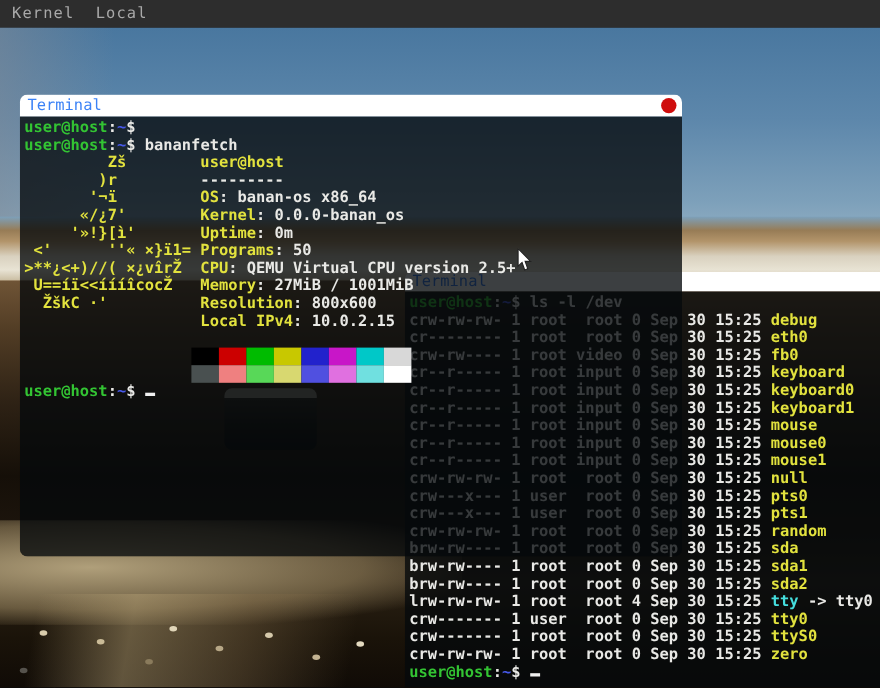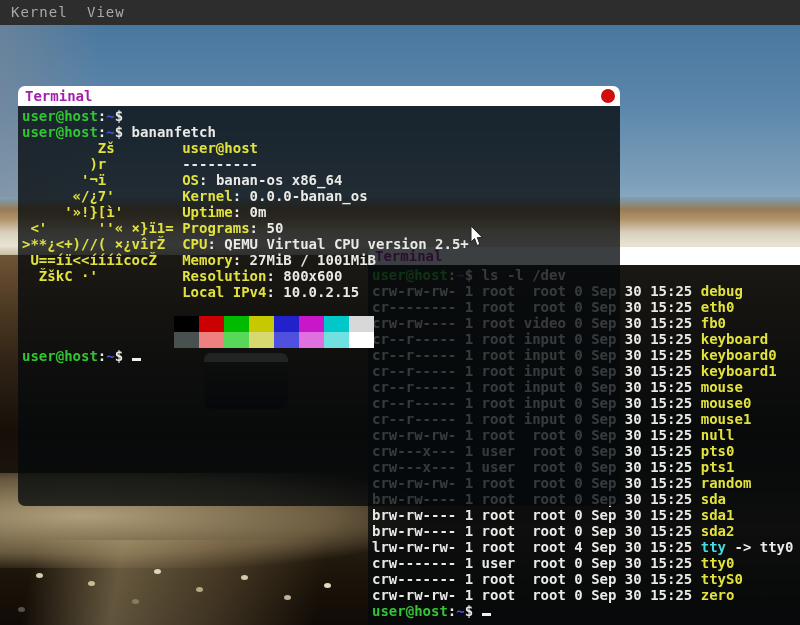--- a/index.html
+++ b/index.html
@@ -31,21 +31,21 @@
   .rockdots{left:36px;top:548px;width:7px;height:5px;border-radius:50%;background:#d8cbab;
        box-shadow:52px 8px 0 #cabb97,118px -4px 0 #e0d5b8,160px 14px 0 #b7a786,
                   205px 2px 0 #d5c9ab,248px 22px 0 #c3b392,288px 10px 0 #e4dac0,
                   96px 26px 0 #8a7b5c,-18px 34px 0 #55524c,10px 52px 0 #3c3a36;}
   .truck{left:204px;top:328px;width:84px;height:56px;border-radius:7px;
        background:linear-gradient(to bottom,#8a8478 0%,#8a8478 16%,#2a251c 16%,#16130d 58%,#0a0908 100%);}
   
   .win{position:absolute;border-radius:7px;overflow:hidden;}
   .win-back{left:368px;top:222px;width:470px;height:378px;z-index:2;border-radius:7px 0 0 0;}
   .win-front{left:18px;top:61px;width:602px;height:420px;z-index:3;}
-  .titlebar{position:relative;background:#ffffff;color:#a21caf;font-weight:bold;
+  .titlebar{position:relative;background:#ffffff;color:#3b82f6;font-weight:normal;
             font-size:14px;padding-left:7px;}
   .win-front .titlebar{height:20px;line-height:20px;}
   .win-back  .titlebar{height:18px;line-height:18px;}
   .close-btn{position:absolute;right:5px;top:3px;width:14px;height:14px;border-radius:50%;
              background:#cf0d0d;}
   .tbody{position:absolute;left:0;right:0;bottom:0;background:rgba(5,9,12,0.78);
          padding:2px 0 0 4px;font-size:14px;font-weight:bold;line-height:16px;
          white-space:pre;color:#e9e9e6;}
   .win-front .tbody{top:20px;}
   .win-back  .tbody{top:18px;}
@@ -55,21 +55,21 @@
   
   .pointer{position:absolute;left:470px;top:226px;z-index:9;}
 </style>
 </head>
 <body>
 
 <div class="screen">
 
   <div class="menubar">
     <span class="mitem">Kernel</span>
-    <span class="mitem">View</span>
+    <span class="mitem">Local</span>
   </div>
 
   <div class="desktop">
     <div class="layer sky"></div>
     <div class="layer sky-left"></div>
     <div class="layer cliffs"></div>
     <div class="layer terrain"></div>
     <div class="layer sandband"></div>
     <div class="layer sandstreak"></div>
     <div class="layer rockdots"></div>

